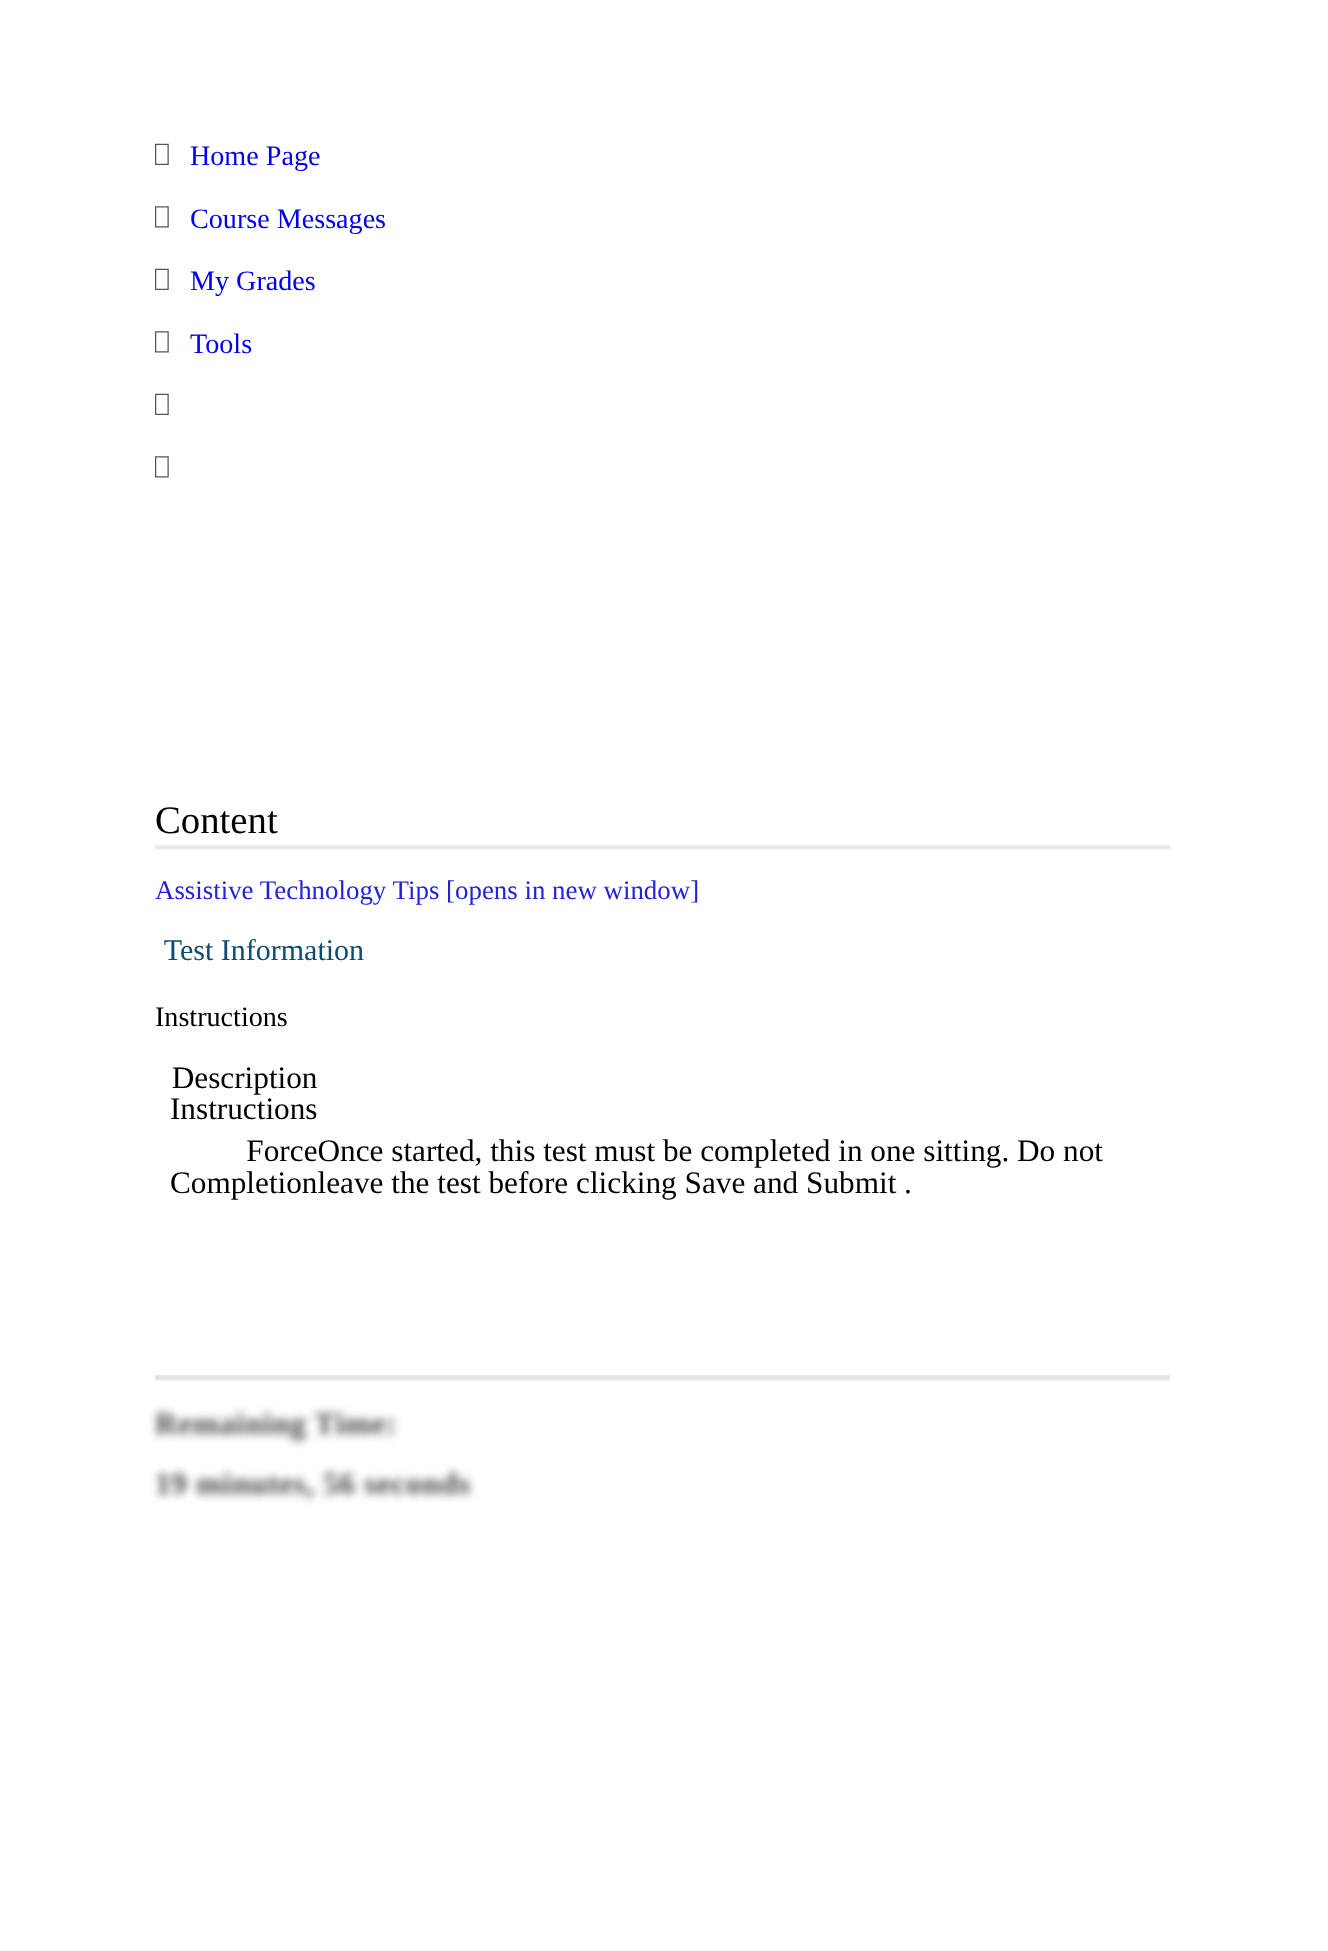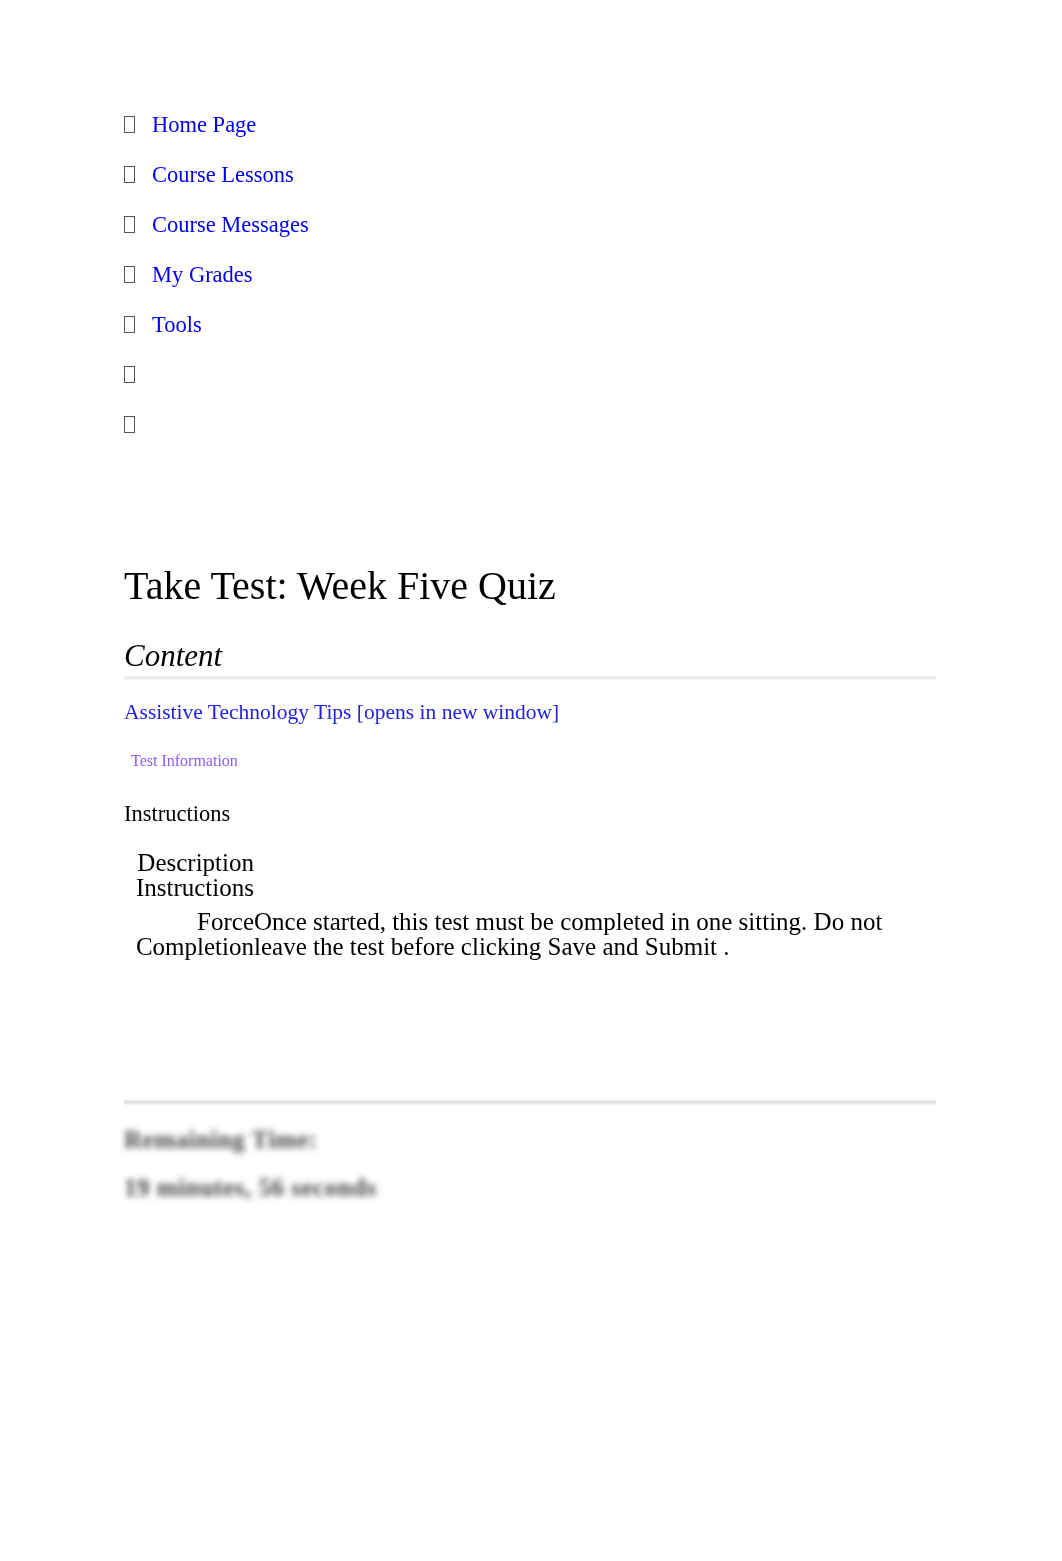--- a/index.html
+++ b/index.html
@@ -80,21 +80,20 @@
 
   
   .content-heading {
     position: absolute;
     left: 124px;
     top: 637px;
     font-size: 31px;
     line-height: 38px;
     font-weight: normal;
     margin: 0;
-    font-style: italic;
   }
   .content-rule {
     position: absolute;
     left: 124px;
     top: 676px;
     width: 812px;
     height: 4px;
     background: linear-gradient(180deg, #f0f0f0 0%, #e6e6e6 50%, #fafafa 100%);
     border: none;
   }
@@ -107,23 +106,23 @@
     line-height: 27px;
     color: #2222DD;
     text-decoration: none;
     white-space: nowrap;
   }
 
   .test-info-link {
     position: absolute;
     left: 131px;
     top: 746px;
-    font-size: 16px;
+    font-size: 24px;
     line-height: 30px;
-    color: #8b5cf6;
+    color: #0c4a6e;
     text-decoration: none;
     white-space: nowrap;
   }
 
   .instructions-heading {
     position: absolute;
     left: 124px;
     top: 800px;
     font-size: 22.5px;
     line-height: 28px;
@@ -197,45 +196,40 @@
 
 <div class="page">
 
   <ul class="nav-list">
     <li class="nav-item">
       <span class="nav-bullet"><span class="tofu"></span></span>
       <a class="nav-link" href="#">Home Page</a>
     </li>
     <li class="nav-item">
       <span class="nav-bullet"><span class="tofu"></span></span>
-      <a class="nav-link" href="#">Course Lessons</a>
-    </li>
-    <li class="nav-item">
-      <span class="nav-bullet"><span class="tofu"></span></span>
       <a class="nav-link" href="#">Course Messages</a>
     </li>
     <li class="nav-item">
       <span class="nav-bullet"><span class="tofu"></span></span>
       <a class="nav-link" href="#">My Grades</a>
     </li>
     <li class="nav-item">
       <span class="nav-bullet"><span class="tofu"></span></span>
       <a class="nav-link" href="#">Tools</a>
     </li>
     <li class="nav-item empty">
       <span class="nav-bullet"><span class="tofu"></span></span>
       <a class="nav-link" href="#"></a>
     </li>
     <li class="nav-item empty-tall">
       <span class="nav-bullet"><span class="tofu"></span></span>
       <a class="nav-link" href="#"></a>
     </li>
   </ul>
 
-  <h1 class="page-title">Take Test: Week Five Quiz</h1>
 
   <h2 class="content-heading">Content</h2>
   <div class="content-rule"></div>
 
   <a class="assistive-link" href="#">Assistive Technology Tips [opens in new window]</a>
 
   <a class="test-info-link" href="#">Test Information</a>
 
   <h3 class="instructions-heading">Instructions</h3>
 

